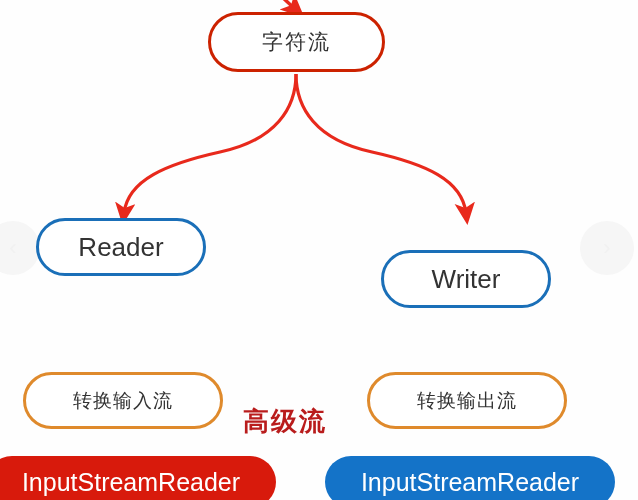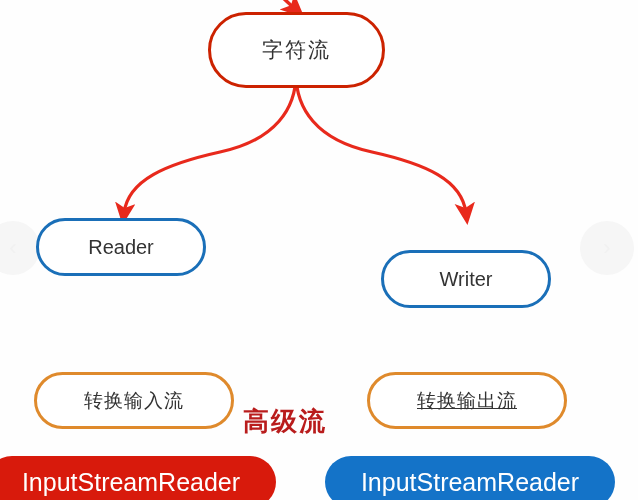--- a/index.html
+++ b/index.html
@@ -41,47 +41,47 @@
     border-radius: 999px;
     color: #333333;
     text-align: center;
     white-space: nowrap;
   }
 
   .node-root {
     left: 208px;
     top: 12px;
     width: 177px;
-    height: 76px;
+    height: 60px;
     border-color: #cc2200;
     font-size: 21px;
     letter-spacing: 2px;
   }
 
   .node-mid {
     top: 218px;
     width: 170px;
     height: 58px;
     border-color: #1a6fb8;
-    font-size: 20px;
+    font-size: 26px;
   }
   .node-reader { left: 36px; }
   .node-writer { left: 381px; margin-top: 32px; }
 
   .node-adv {
     top: 372px;
     width: 200px;
     height: 57px;
     border-color: #df8a2c;
     border-width: 3px;
     font-size: 19px;
     letter-spacing: 1px;
   }
-  .node-conv-in  { left: 34px; text-align: center; }
-  .node-conv-out { left: 367px; text-decoration: underline; }
+  .node-conv-in  { left: 23px; text-align: center; }
+  .node-conv-out { left: 367px; }
 
   
   .label-advanced {
     position: absolute;
     left: 243px;
     top: 404px;
     width: 110px;
     text-align: left;
     font-size: 26px;
     font-weight: bold;

